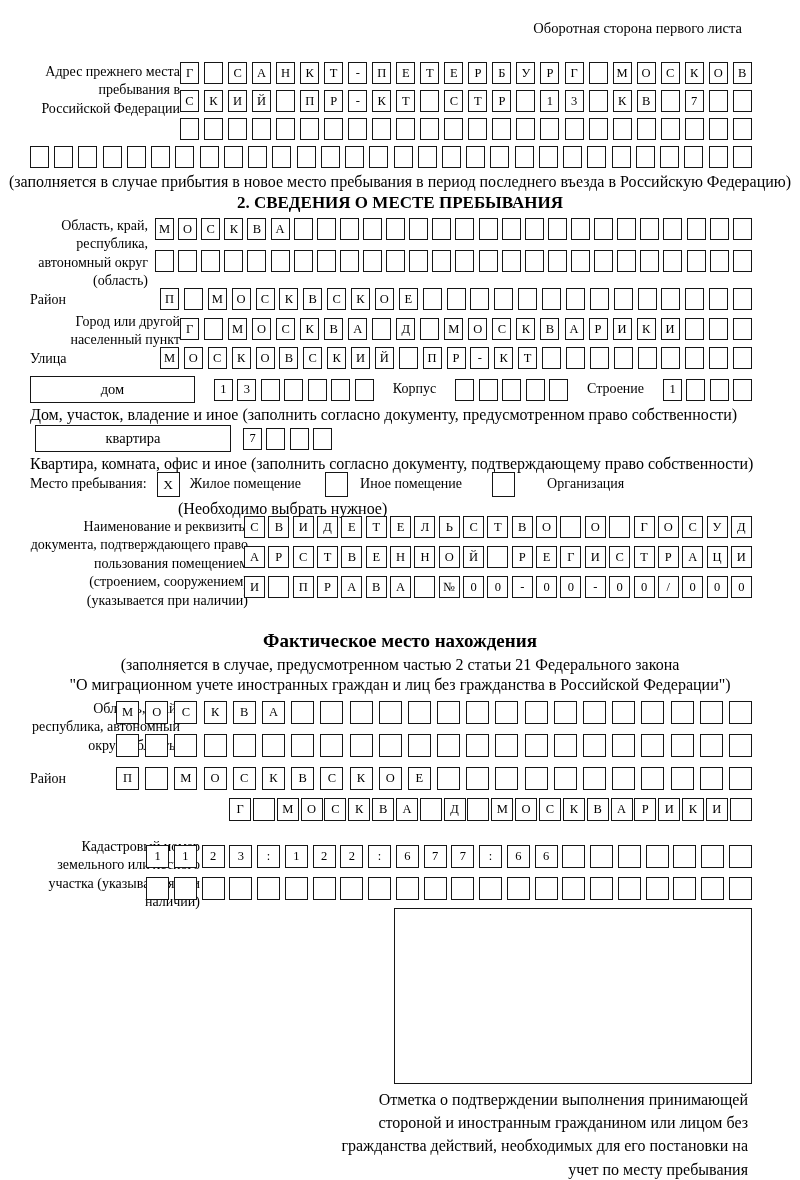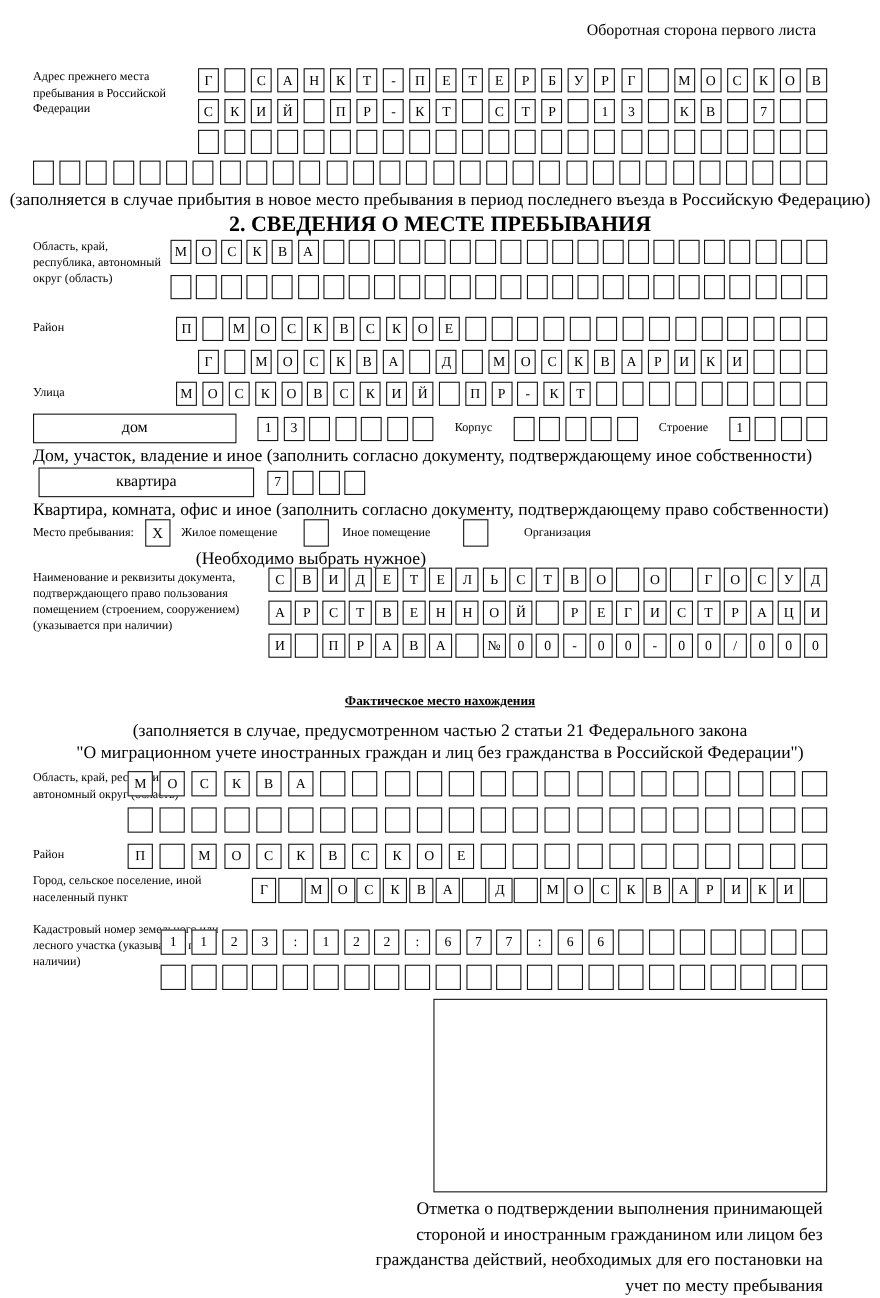--- a/index.html
+++ b/index.html
@@ -1,23 +1,23 @@
 <!DOCTYPE html>
 <html><head>
 <meta charset="utf-8">
 <style>
   html,body{margin:0;padding:0;background:#e8e8e8;}
   .page{position:relative;width:800px;height:1180px;background:#ffffff;
         font-family:"Liberation Serif", "DejaVu Serif", serif;color:#000;
         overflow:hidden;margin:0 auto;}
   .abs{position:absolute;}
-  .lbl{font-size:11px;line-height:1.32;}
+  .lbl{font-size:14px;line-height:1.32;text-align:right;}
   .cap{font-size:16px;}
   .cap-center{text-align:center;width:100%;}
-  .title{font-size:20px;font-weight:bold;text-align:center;width:100%;}
+  .title{font-size:17px;font-weight:bold;text-align:center;width:100%;}
   .note-right{font-size:14.5px;text-align:right;right:58px;top:20px;}
 
   .gstack{display:flex;flex-direction:column;}
   .grid{display:flex;justify-content:space-between;}
   .cell{box-sizing:border-box;width:19px;height:22px;border:1.6px solid #161616;
         display:flex;align-items:center;justify-content:center;
         font-size:12.5px;line-height:1;background:#fff;}
   
   .g24{width:572px;}
   .g25{width:592px;}
@@ -242,20 +242,21 @@
       <span class="cell"></span>
       <span class="cell"></span>
       <span class="cell"></span>
       <span class="cell"></span>
       <span class="cell"></span>
       <span class="cell"></span>
       <span class="cell"></span>
       <span class="cell"></span>
     </div>
 
+  <div class="abs lbl" style="left:30px;top:313px;width:150px;">Город или другой населенный пункт</div>
   <div class="abs grid g24" style="right:48px;top:318px;">
       <span class="cell">Г</span>
       <span class="cell"></span>
       <span class="cell">М</span>
       <span class="cell">О</span>
       <span class="cell">С</span>
       <span class="cell">К</span>
       <span class="cell">В</span>
       <span class="cell">А</span>
       <span class="cell"></span>
@@ -299,21 +300,21 @@
       <span class="cell"></span>
       <span class="cell"></span>
       <span class="cell"></span>
       <span class="cell"></span>
       <span class="cell"></span>
       <span class="cell"></span>
       <span class="cell"></span>
     </div>
 
   <div class="abs inline-row" style="left:30px;right:48px;top:376px;justify-content:space-between;">
-    <div class="wbox" style="width:185px;">дом</div>
+    <div class="wbox" style="width:165px;">дом</div>
     <div class="grid g7">
         <span class="cell">1</span>
         <span class="cell">3</span>
         <span class="cell"></span>
         <span class="cell"></span>
         <span class="cell"></span>
         <span class="cell"></span>
         <span class="cell"></span>
       </div>
     <div class="lbl">Корпус</div>
@@ -325,21 +326,21 @@
         <span class="cell"></span>
       </div>
     <div class="lbl">Строение</div>
     <div class="grid g4">
         <span class="cell">1</span>
         <span class="cell"></span>
         <span class="cell"></span>
         <span class="cell"></span>
       </div>
   </div>
-  <div class="abs cap" style="left:30px;top:406px;">Дом, участок, владение и иное (заполнить согласно документу, подтверждающему иное собственности)</div>
+  <div class="abs cap" style="left:30px;top:406px;">Дом, участок, владение и иное (заполнить согласно документу, предусмотренном право собственности)</div>
 
   <div class="abs inline-row" style="left:35px;top:425px;">
     <div class="wbox" style="width:196px;">квартира</div>
     <div class="grid g4" style="margin-left:12px;">
         <span class="cell">7</span>
         <span class="cell"></span>
         <span class="cell"></span>
         <span class="cell"></span>
       </div>
   </div>
@@ -422,21 +423,21 @@
         <span class="cell">-</span>
         <span class="cell">0</span>
         <span class="cell">0</span>
         <span class="cell">/</span>
         <span class="cell">0</span>
         <span class="cell">0</span>
         <span class="cell">0</span>
       </div>
   </div>
 
-  <div class="abs title" style="top:630px;left:0;font-size:12px;text-decoration:underline;">Фактическое место нахождения</div>
+  <div class="abs title" style="top:630px;left:0;font-size:19px;">Фактическое место нахождения</div>
   <div class="abs cap cap-center" style="top:656px;left:0;">(заполняется в случае, предусмотренном частью 2 статьи 21 Федерального закона</div>
   <div class="abs cap cap-center" style="top:676px;left:0;">"О миграционном учете иностранных граждан и лиц без гражданства в Российской Федерации")</div>
 
   <div class="abs lbl" style="left:30px;top:700px;width:150px;">Область, край, республика, автономный округ (область)</div>
   <div class="abs gstack" style="right:48px;top:701px;gap:10px;">
     <div class="grid gw22">
         <span class="cell">М</span>
         <span class="cell">О</span>
         <span class="cell">С</span>
         <span class="cell">К</span>
@@ -504,21 +505,20 @@
       <span class="cell"></span>
       <span class="cell"></span>
       <span class="cell"></span>
       <span class="cell"></span>
       <span class="cell"></span>
       <span class="cell"></span>
       <span class="cell"></span>
       <span class="cell"></span>
     </div>
 
-  <div class="abs lbl" style="left:30px;top:794px;width:196px;">Город, сельское поселение, иной населенный пункт</div>
   <div class="abs grid gc22" style="right:48px;top:798px;">
       <span class="cell">Г</span>
       <span class="cell"></span>
       <span class="cell">М</span>
       <span class="cell">О</span>
       <span class="cell">С</span>
       <span class="cell">К</span>
       <span class="cell">В</span>
       <span class="cell">А</span>
       <span class="cell"></span>

